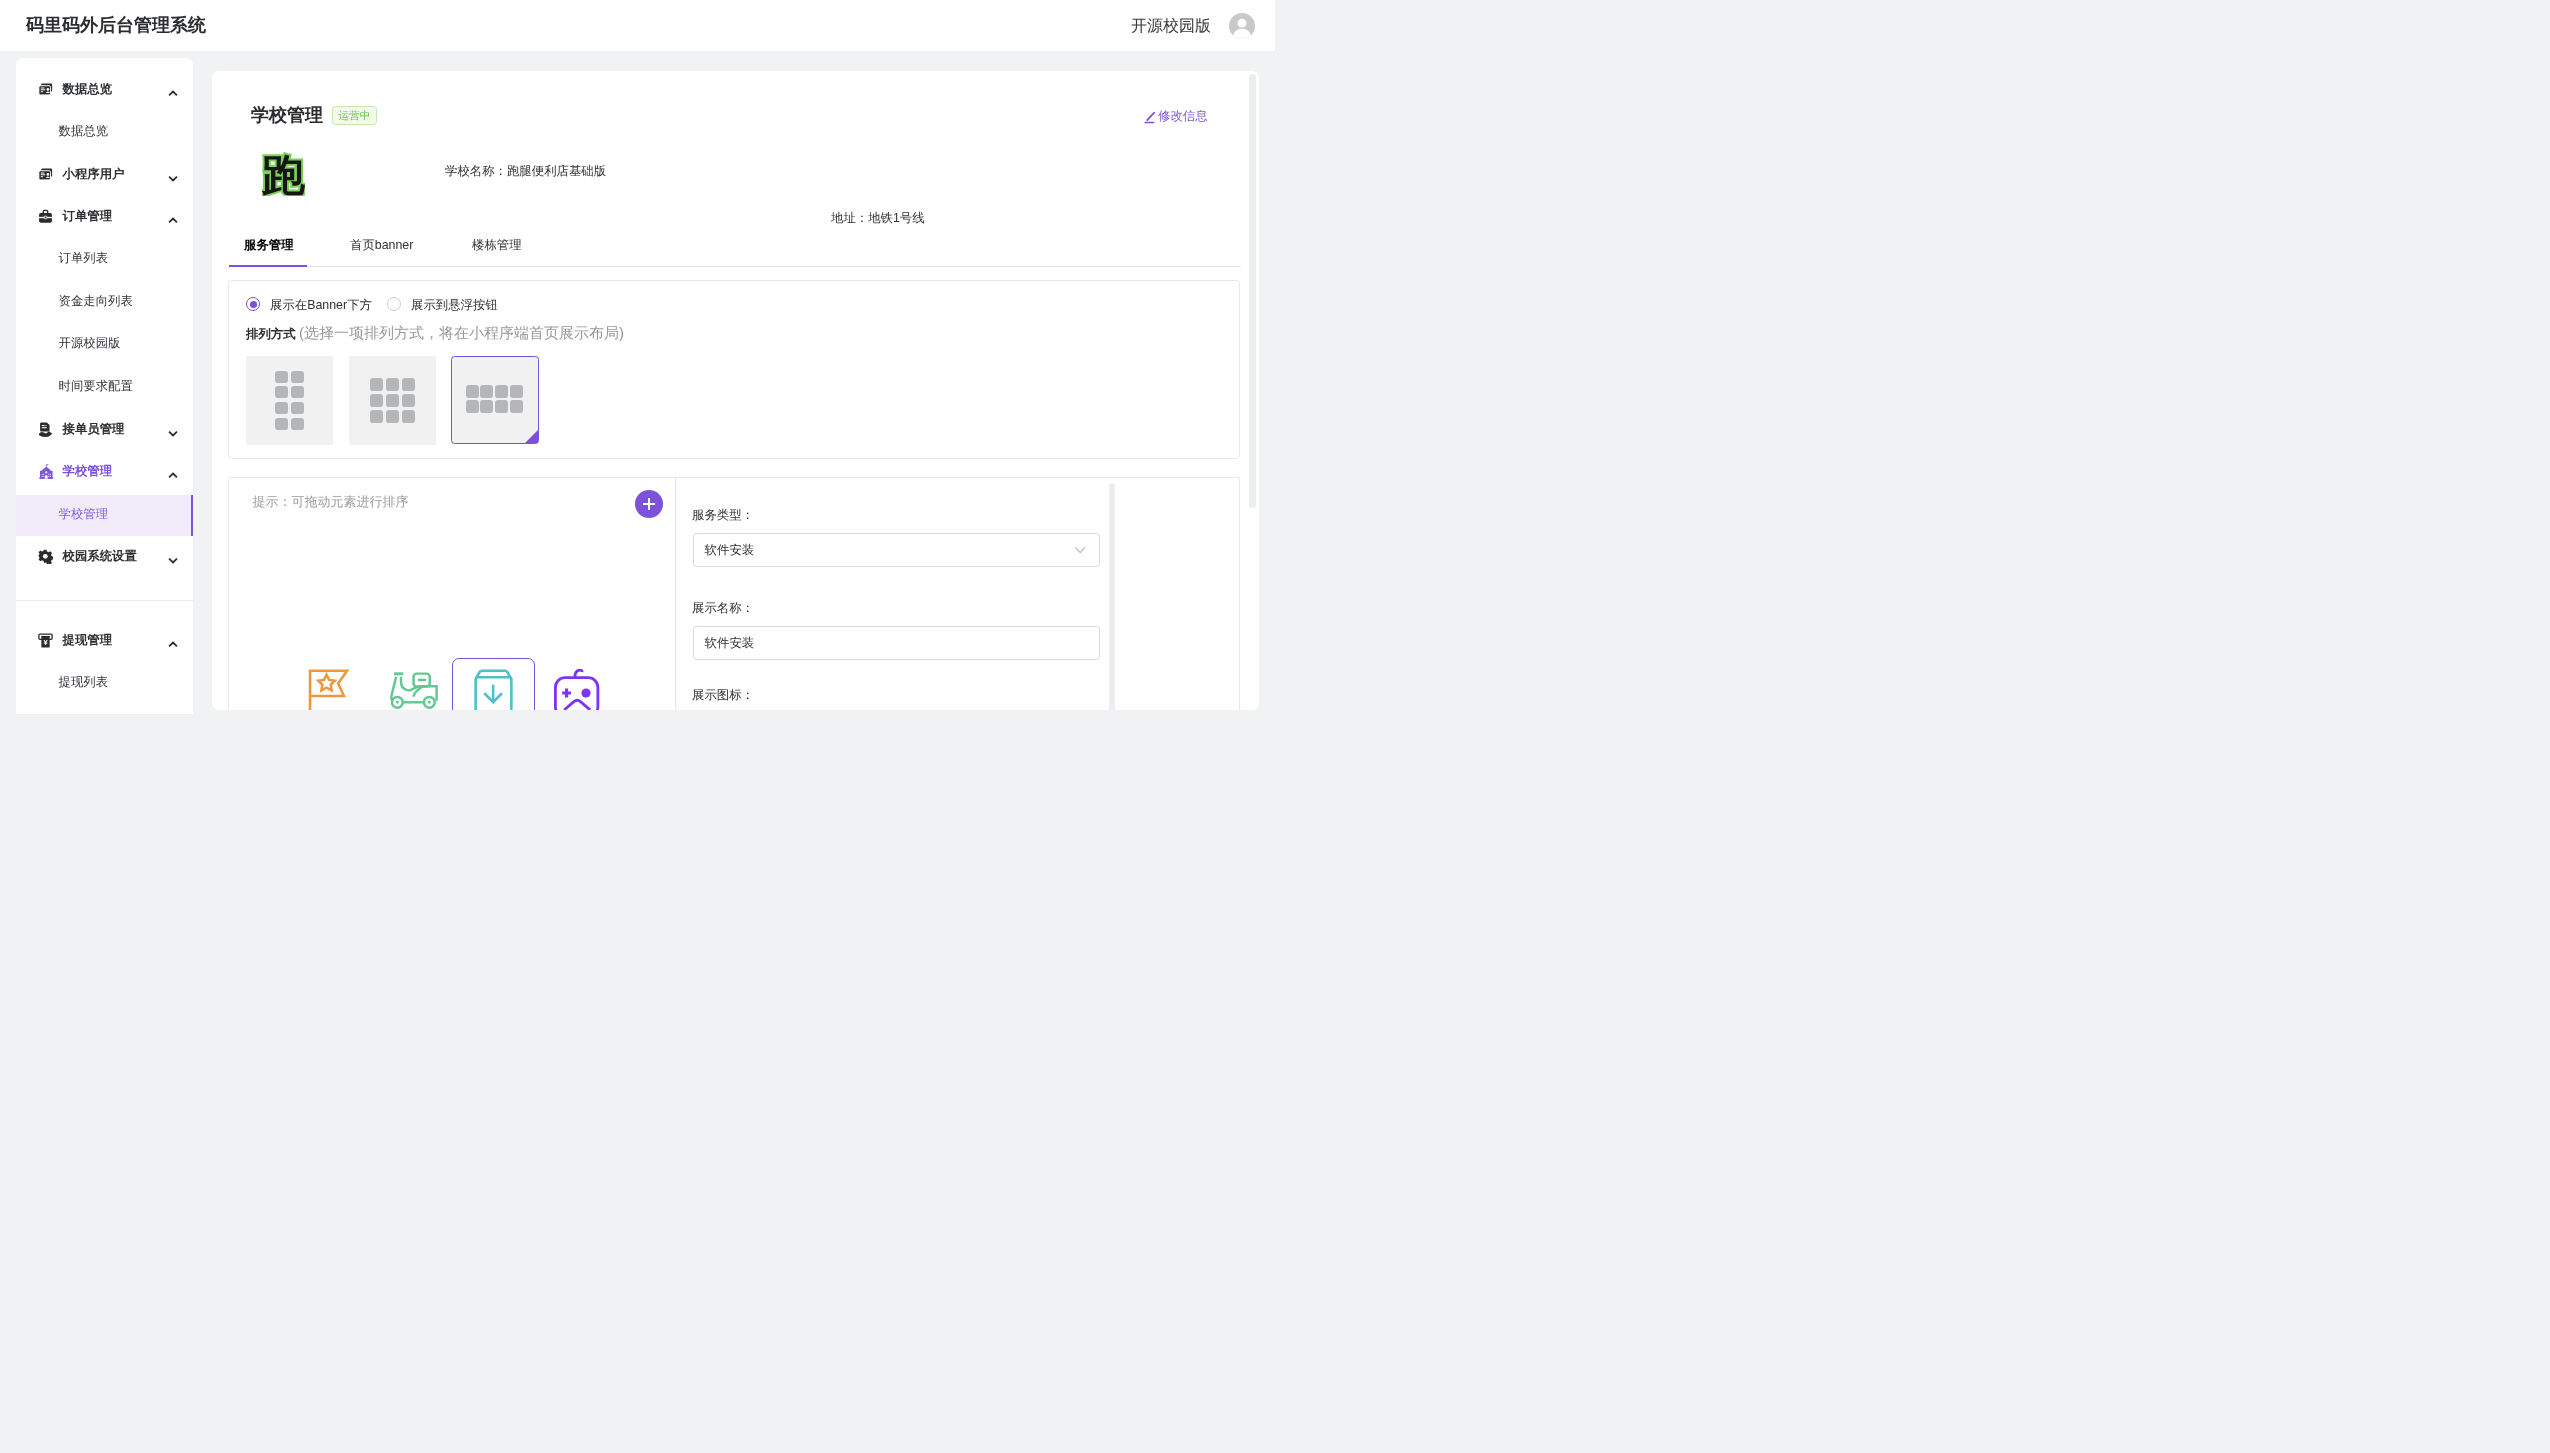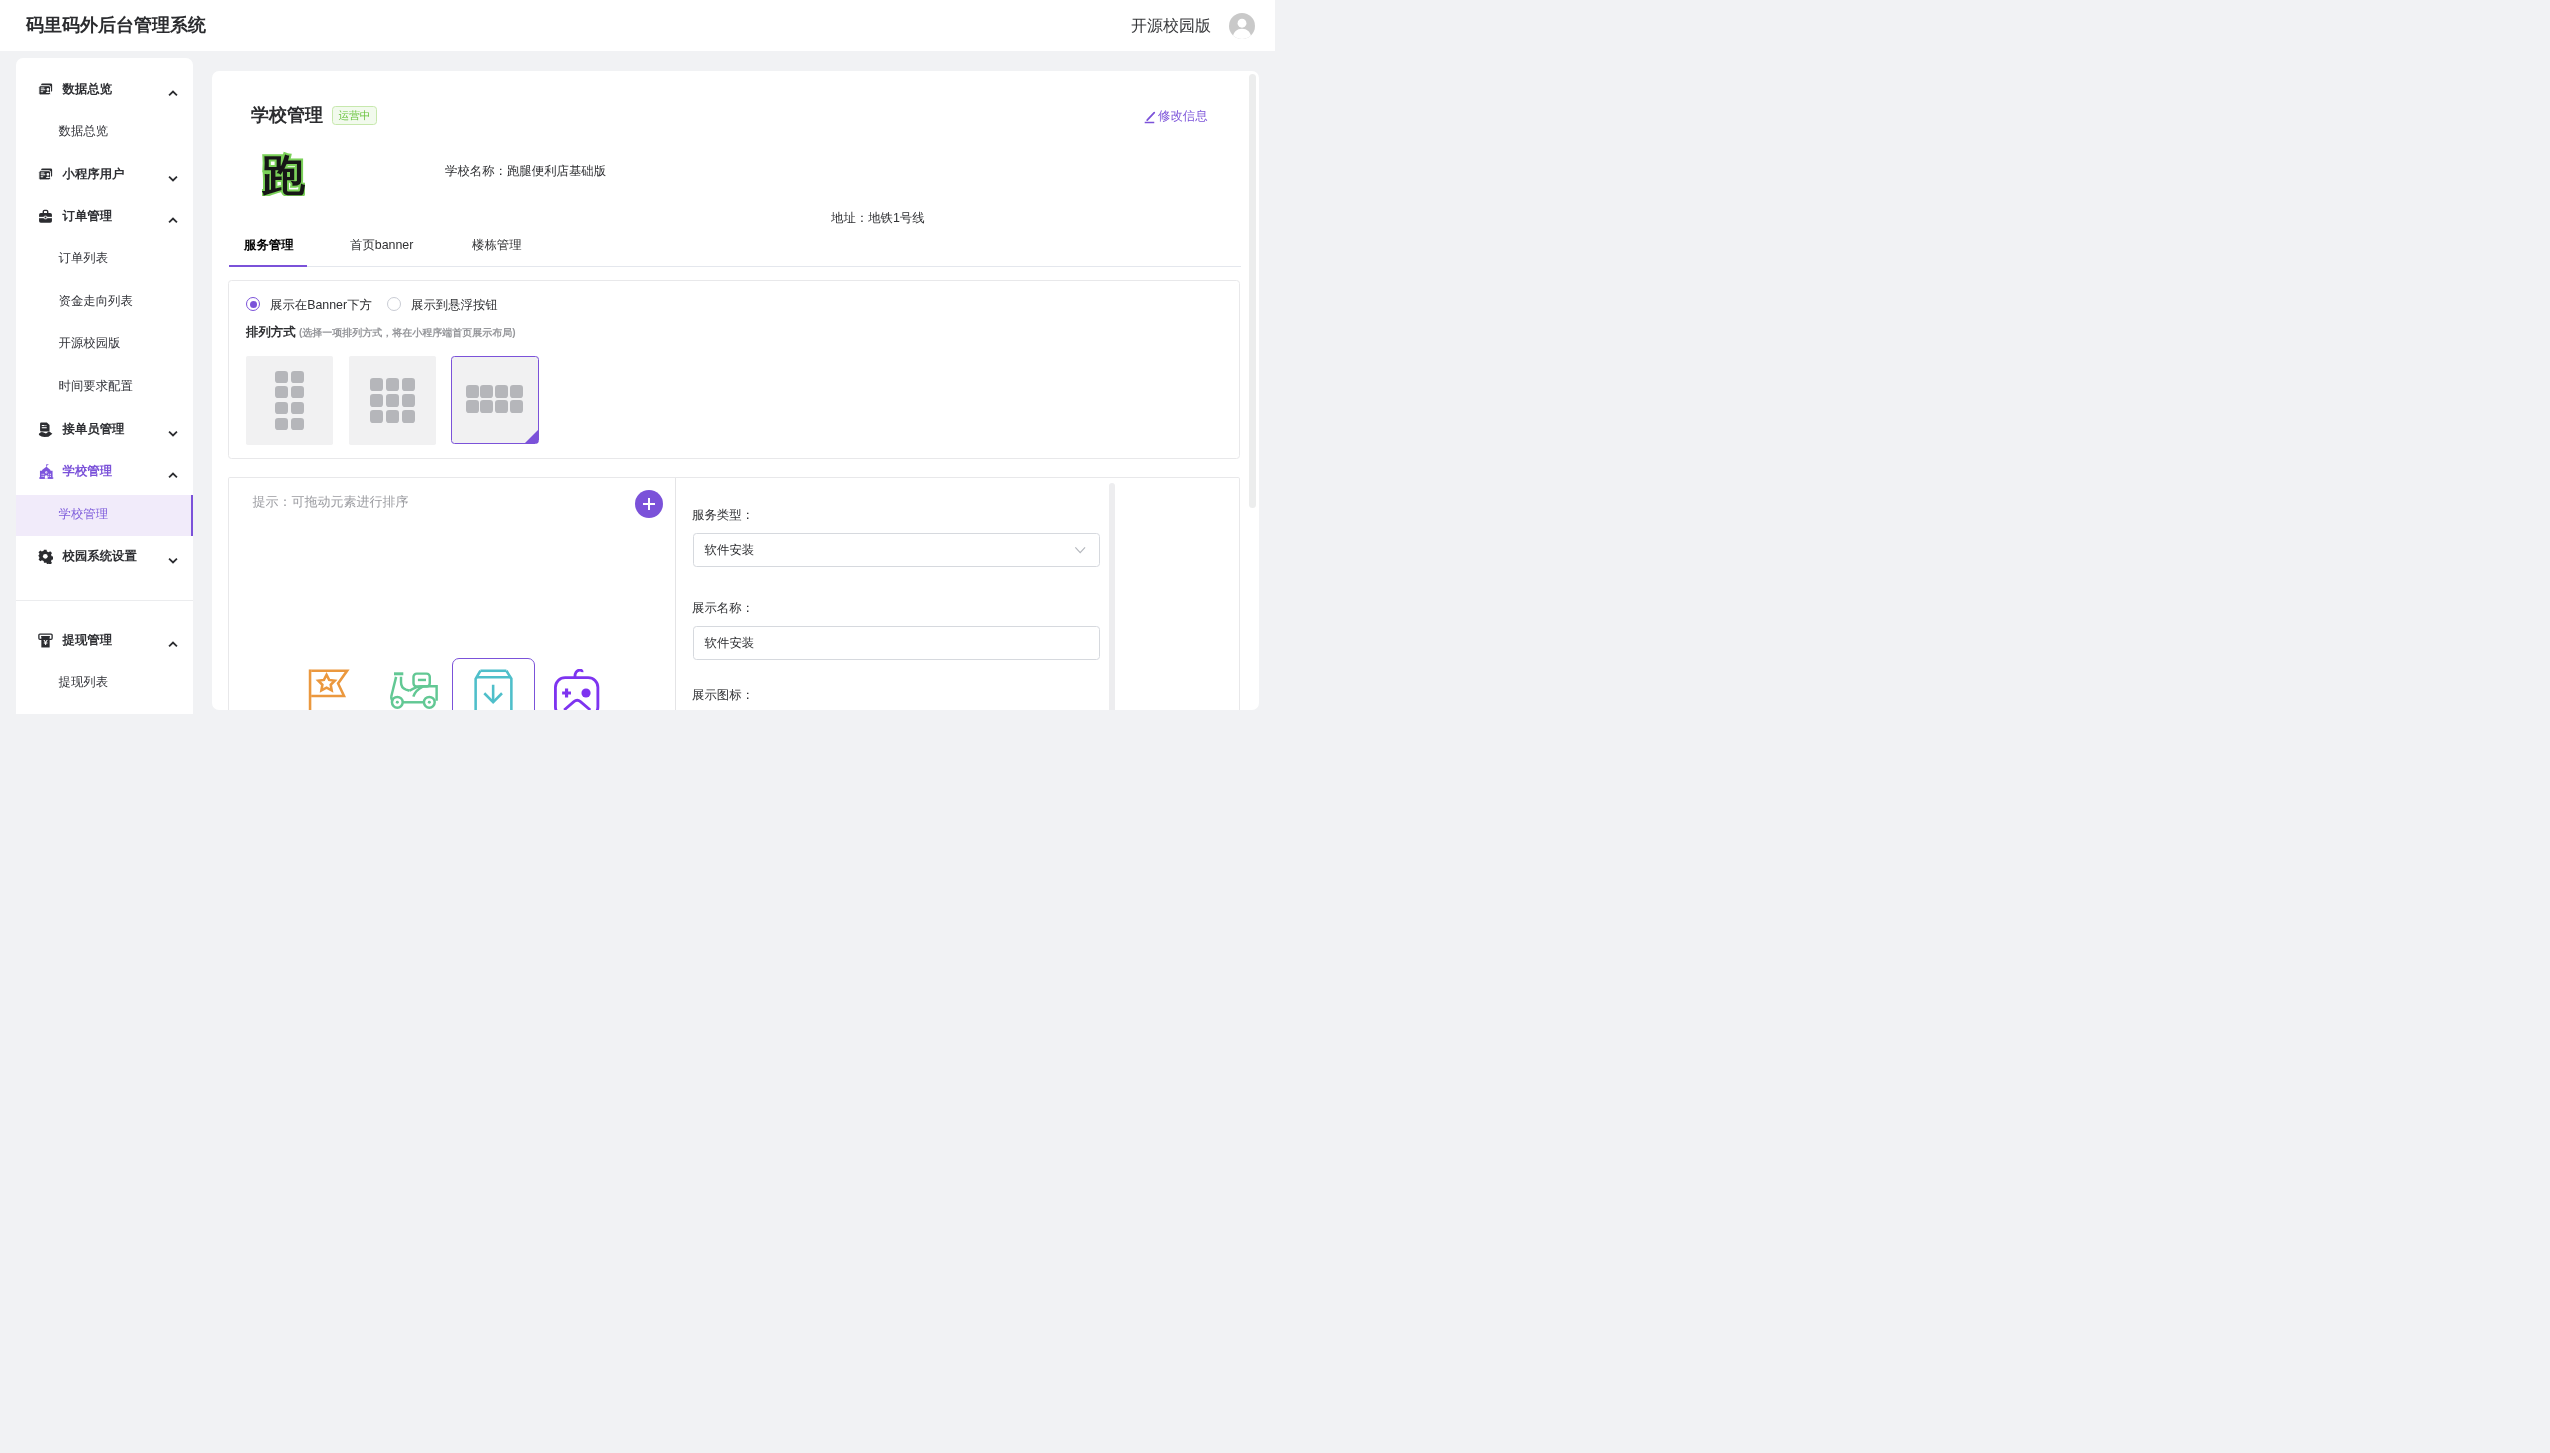--- a/index.html
+++ b/index.html
@@ -46,21 +46,21 @@
   .tab.t3 { left:260px; }
 
   
   .box1 { position:absolute; left:16px; top:209px; width:1012px; height:179px; border:0.9px solid #e8e8ea; border-radius:3.5px; }
   .radio-on { position:absolute; left:17px; top:87px; width:14px; height:14px; border-radius:50%; border:1.3px solid #7b52d9; background:#fff; }
   .radio-on .dot { position:absolute; left:50%; top:50%; width:7px; height:7px; margin:-3.5px 0 0 -3.5px; border-radius:50%; background:#7b52d9; }
   .radio-off { position:absolute; width:14px; height:14px; border-radius:50%; border:0.9px solid #c9ccd4; background:#fff; }
   .rlbl { position:absolute; font-size:12.4px; color:#2f3033; line-height:14px; white-space:nowrap; }
   .arrange-row { position:absolute; left:17px; top:45px; font-size:12.4px; line-height:13.3px; white-space:nowrap; }
   .arrange-row b { color:#2f3033; font-weight:bold;margin-top:31px; }
-  .arrange-row span { color:#97989c; font-size:10px;font-weight:bold; }
+  .arrange-row span { color:#97989c; font-size:15px; }
   .opt { position:absolute; top:75px; width:87px; height:89px; background:#f1f1f2; border-radius:1.8px; }
   .opt3 { width:88px; height:88px; border:1.8px solid #7b52d9; border-radius:3.5px; }
   .sq { position:absolute; background:#b5b6ba; border-radius:3.1px; }
   .corner-tri { position:absolute; right:0; bottom:0; width:0; height:0; border-left:13.3px solid transparent; border-bottom:13.3px solid #7b52d9; }
 
   
   .box2 { position:absolute; left:16px; top:406px; width:1012px; height:355px; border:0.9px solid #e8e8ea; border-radius:1.8px; }
   .hint { position:absolute; left:23.5px; top:14.6px; font-size:13px; color:#9a9ba0; }
   .plusbtn { position:absolute; left:406px; top:12px; width:28px; height:28px; border-radius:50%; background:#7b52d9; }
   .plusbtn:before { content:""; position:absolute; left:8px; top:13.3px; width:12.4px; height:1.8px; background:#fff; }

